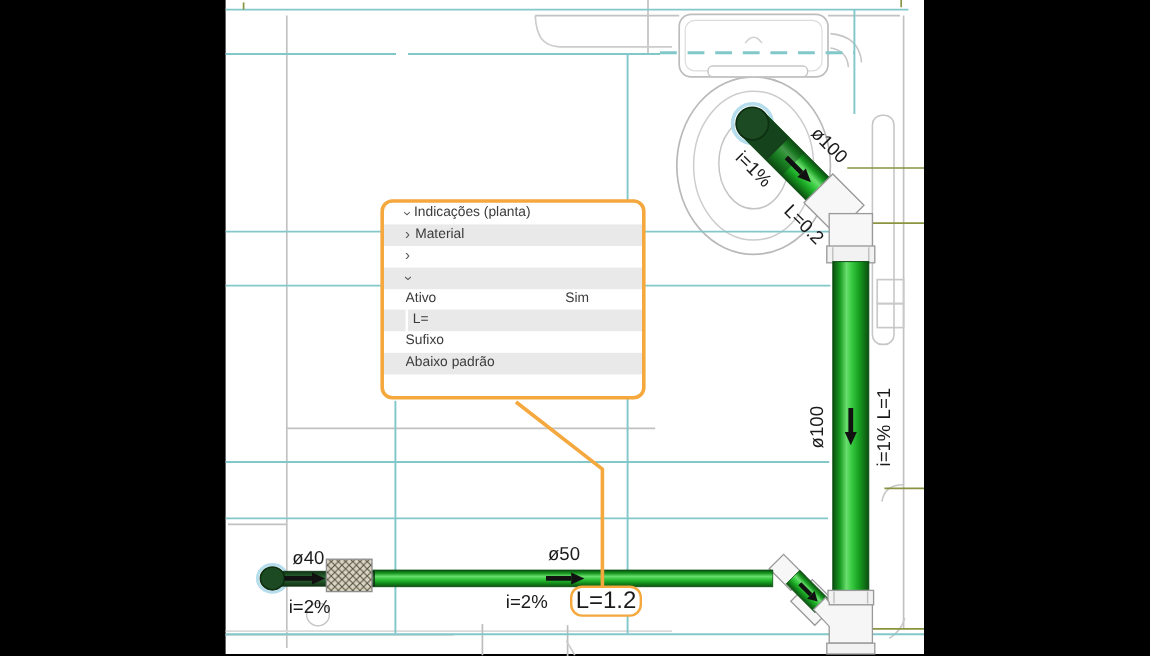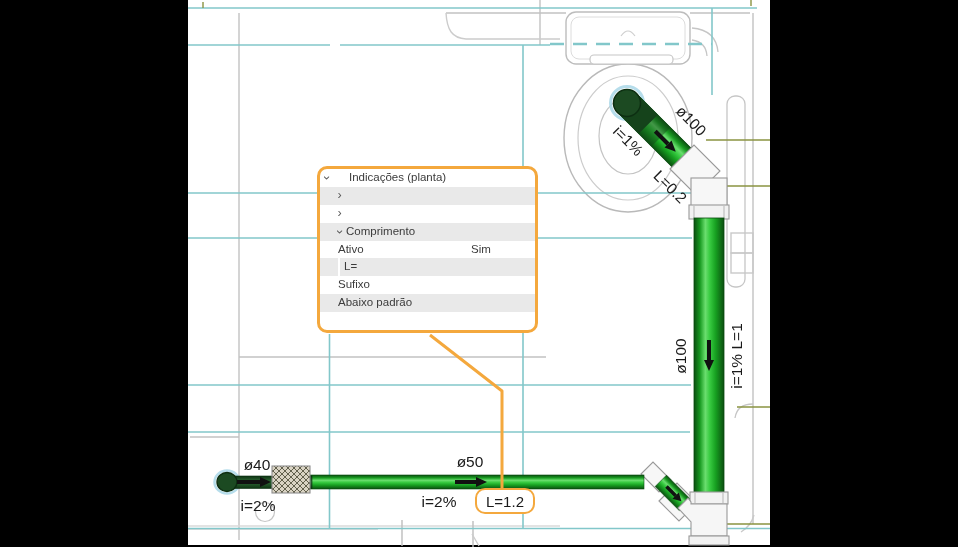--- a/index.html
+++ b/index.html
@@ -5,36 +5,36 @@
   html,body{margin:0;padding:0;background:#000;}
   .wrap{position:relative;width:958px;height:547px;background:#000;overflow:hidden;
         font-family:"Liberation Sans",sans-serif;}
   .wrap svg{position:absolute;left:0;top:0;}
   
   .panel{position:absolute;left:317px;top:166px;width:221px;height:167px;
          box-sizing:border-box;background:#fff;border:3px solid #F4A83D;
          border-radius:10px;overflow:hidden;font-size:11.5px;color:#3b3b3b;
          display:flex;flex-direction:column;}
   .prow{display:flex;align-items:center;height:17.85px;flex:0 0 auto;line-height:17.85px;}
-  .prow.header{height:18px;padding-left:0;gap:16px;}
+  .prow.header{height:18px;padding-left:12px;}
   .prow .chev{display:inline-block;width:13px;text-align:center;color:#5a5a5a;
               font-size:12.5px;flex:0 0 13px;}
   .prow .chev.down{transform:rotate(90deg);}
   .prow.cat{padding-left:13px;}
   .prow.shaded{background:#e9e9e9;}
   .prow .lbl{flex:0 0 126px;white-space:nowrap;overflow:hidden;}
   .prow.prop{padding-left:18px;}
   .prow.prop .lbl{flex:0 0 129px;}
   .prow .val{flex:1 1 auto;padding-left:4px;white-space:nowrap;}
   .prow.shaded.prop .val{border-left:2px solid #fff;}
   
   .callout{position:absolute;left:475px;top:488px;width:60px;height:26px;
            box-sizing:border-box;background:#fff;border:2.5px solid #F4A83D;
            border-radius:10px;display:flex;align-items:center;justify-content:center;
-           font-size:15px;color:#1a1a1a;}
+           font-size:20px;color:#1a1a1a;}
 </style>
 </head>
 <body>
 
 <div class="wrap">
 
 <svg width="958" height="547" viewBox="0 0 958 547">
   <defs>
     <linearGradient id="gpH" x1="0" y1="0" x2="0" y2="1">
       <stop offset="0" stop-color="#0b4f10"></stop>
@@ -211,27 +211,27 @@
   <path d="M430,335 L502,391 L502,489" fill="none" stroke="#F4A83D" stroke-width="3" stroke-linejoin="round"></path>
 </svg>
 
 <div class="panel">
   <div class="prow header">
     <span class="chev down">›</span>
     <span class="lbl">Indicações (planta)</span>
   </div>
   <div class="prow cat shaded">
     <span class="chev">›</span>
+    <span class="lbl">Material</span>
   </div>
   <div class="prow cat">
     <span class="chev">›</span>
   </div>
   <div class="prow cat shaded">
     <span class="chev down">›</span>
-    <span class="lbl">Comprimento</span>
   </div>
   <div class="prow prop">
     <span class="lbl">Ativo</span>
     <span class="val">Sim</span>
   </div>
   <div class="prow prop shaded">
     <span class="val">L=</span>
   </div>
   <div class="prow prop">
     <span class="lbl">Sufixo</span>

